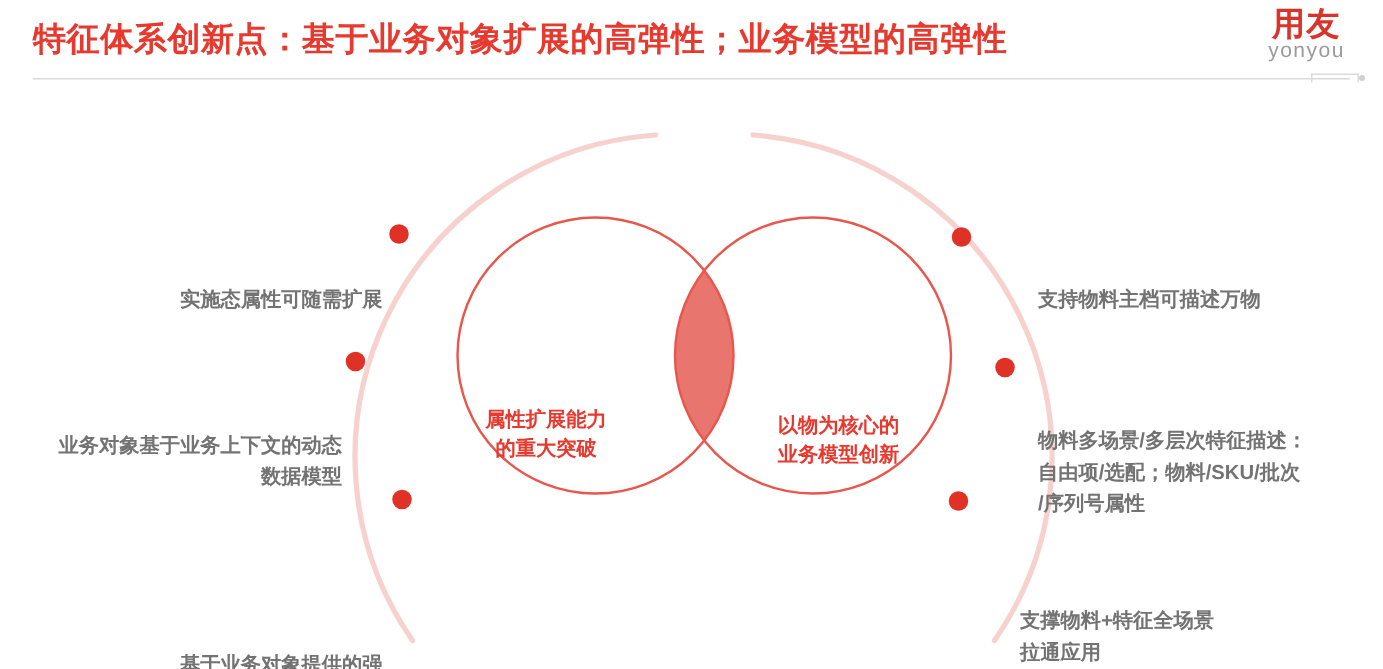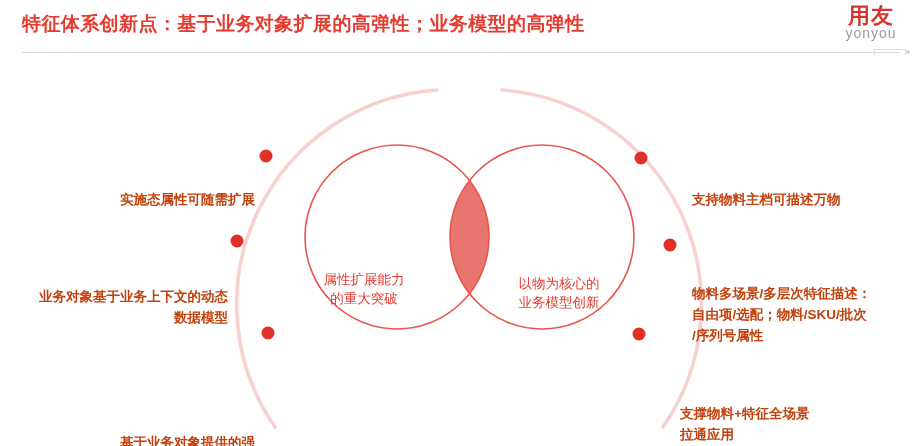--- a/index.html
+++ b/index.html
@@ -19,21 +19,21 @@
   #header {
     position: absolute;
     left: 0; top: 0;
     width: 922px;
     height: 62px;
   }
   #page-title {
     position: absolute;
     left: 22px;
     top: 11px;
-    font-size: 19px;
+    font-size: 22px;
     font-weight: bold;
     color: #E8392E;
     letter-spacing: 0.4px;
     white-space: nowrap;
   }
   #brand-logo {
     position: absolute;
     right: 18px;
     top: 4px;
     width: 66px;
@@ -91,32 +91,32 @@
   #venn-svg {
     position: absolute;
     left: 0; top: 0;
   }
 
   
   .venn-label {
     position: absolute;
     color: #E8392E;
     font-size: 13.5px;
-    font-weight: normal;
+    font-weight: bold;
     line-height: 19px;
     text-align: center;
     white-space: nowrap;
   }
   #venn-label-left  { left: 300px; top: 208px; width: 128px; }
   #venn-label-right { left: 492px; top: 212px; width: 134px; }
 
   
   .callout {
     position: absolute;
-    color: #c2410c;
+    color: #737373;
     font-size: 13.5px;
     font-weight: bold;
     line-height: 21px;
   }
   .callout.left  { text-align: right; }
   .callout.right { text-align: left; }
 
   #callout-tl { left: 10px;  top: 127px; width: 245px; }
   #callout-ml { left: 0px;   top: 224px; width: 228px; }
   #callout-bl { left: 10px;  top: 342px; width: 245px; margin-top: 28px; }

